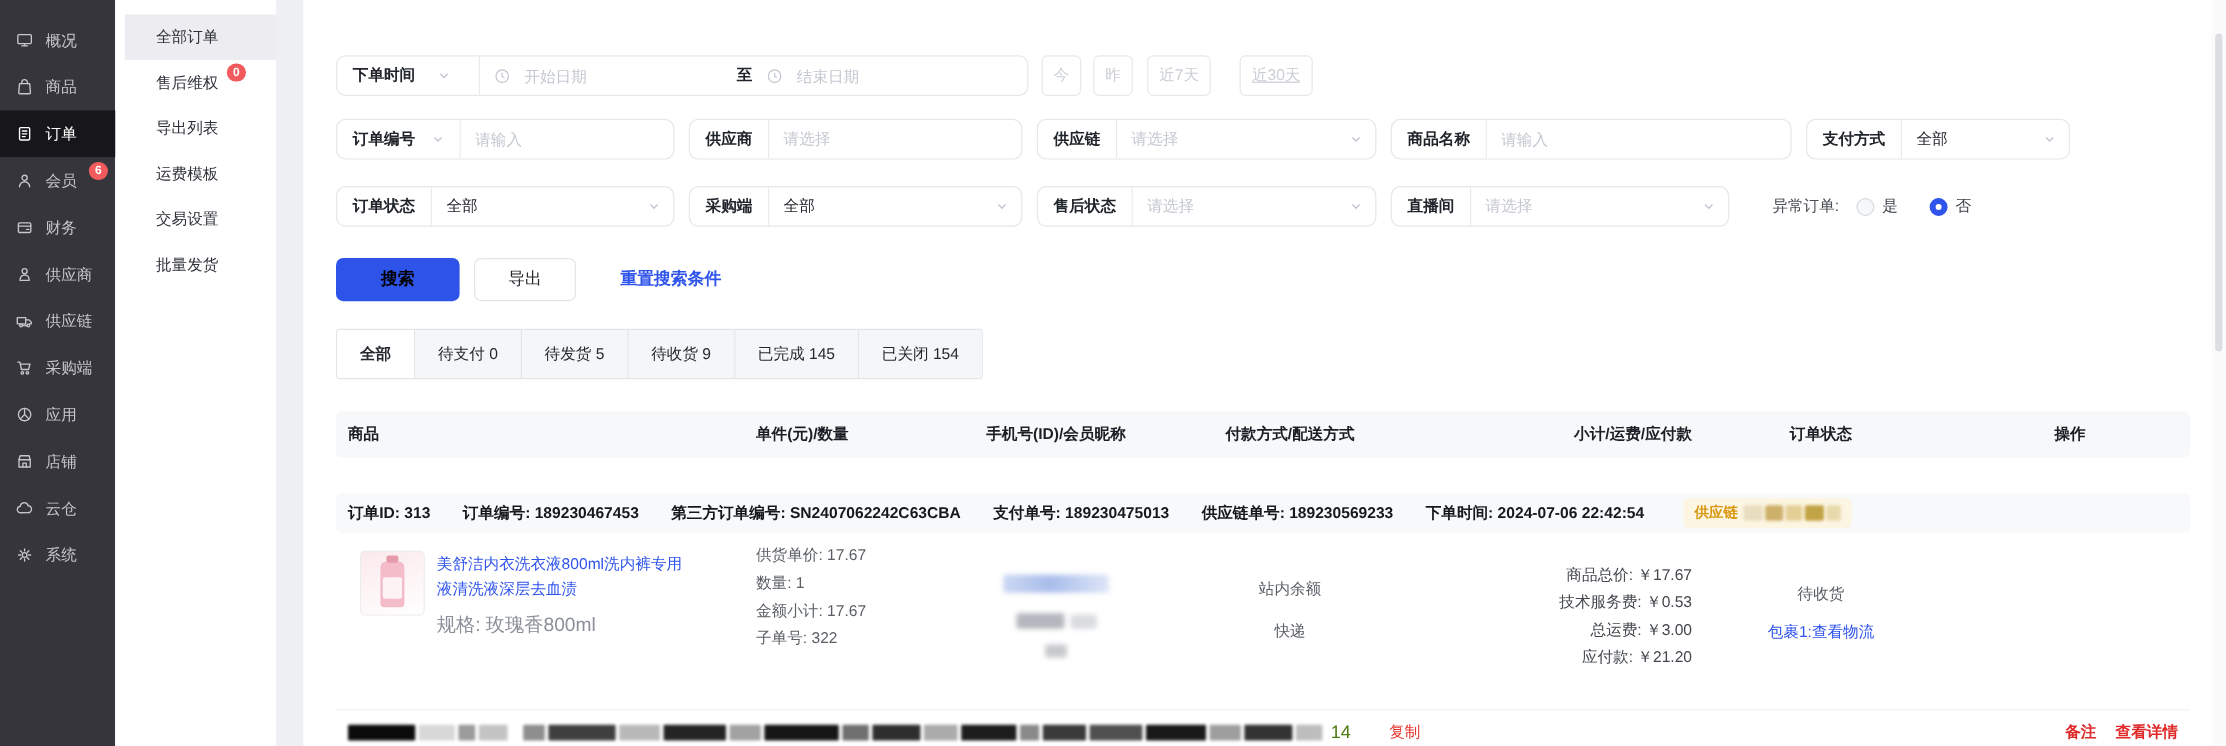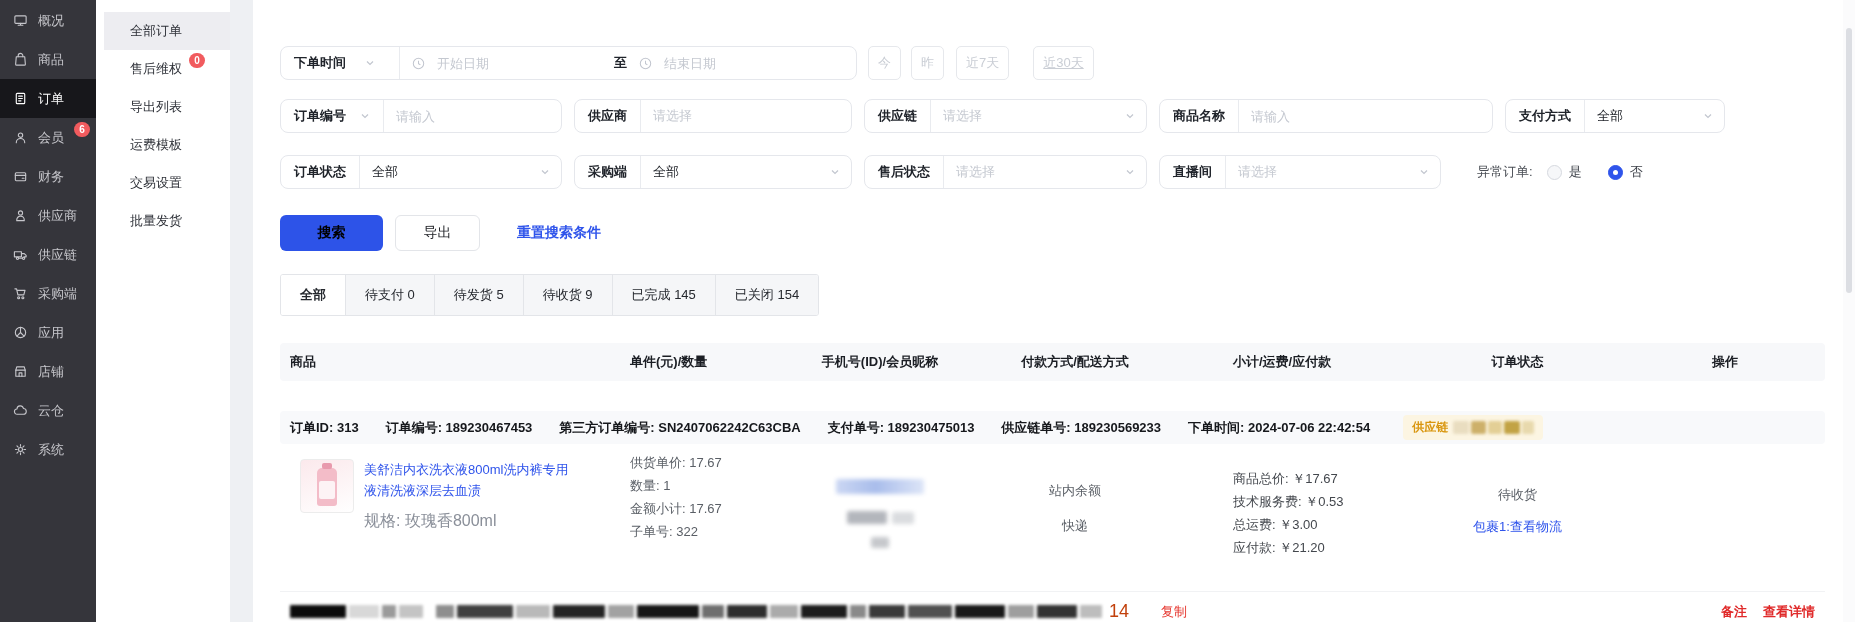--- a/index.html
+++ b/index.html
@@ -1,20 +1,20 @@
 <!DOCTYPE html>
 <html><head>
 <meta charset="utf-8">
 <style>
   html,body{margin:0;padding:0;background:#fff;}
   body{font-family:"Liberation Sans","DejaVu Sans",sans-serif;-webkit-font-smoothing:antialiased;}
   .app{position:relative;width:1855px;height:622px;overflow:hidden;display:flex;background:#fff;}
 
   
-  .sidebar{width:96px;flex:none;background:#35353b;padding-top:1px;}
+  .sidebar{width:96px;flex:none;background:#35353b;padding-top:14px;}
   .s-item{height:39px;display:flex;align-items:center;padding-left:13px;gap:9px;color:#c6c6cb;font-size:13px;cursor:pointer;position:relative;}
   .s-item.active{background:#17171b;color:#fff;}
   .s-icon{width:16px;height:16px;flex:none;display:flex;align-items:center;}
   .s-icon svg{width:15px;height:15px;stroke:currentColor;fill:none;stroke-width:1.2;stroke-linecap:round;stroke-linejoin:round;}
   .num-badge{min-width:10px;height:15px;padding:0 3px;border-radius:8px;background:#f15b5e;color:#fff;font-size:10px;line-height:15px;text-align:center;display:inline-block;transform:translateY(-8px);margin-left:1px;font-weight:700;}
 
   
   .submenu{width:134px;flex:none;background:#fff;padding-top:12px;}
   .sm-item{height:38px;line-height:38px;padding-left:26px;font-size:13px;color:#2e3138;cursor:pointer;position:relative;margin-left:8px;}
   .sm-item.active{background:#ededf1;font-weight:500;}
@@ -58,21 +58,21 @@
   .tab{height:40px;line-height:40px;padding:0 19px;background:#f5f6f8;border-right:1px solid #e3e5e9;font-size:13px;color:#25282e;cursor:pointer;white-space:nowrap;}
   .tab:last-child{border-right:none;}
   .tab.active{background:#fff;font-weight:600;}
 
   
   .thead{height:38px;background:#f7f8fa;border-radius:4px;display:flex;align-items:center;font-size:13px;font-weight:600;color:#1b1e24;}
   .c1{width:305px;flex:none;padding-left:10px;box-sizing:border-box;}
   .c2{width:200px;flex:none;padding-left:45px;box-sizing:border-box;}
   .c3{width:190px;flex:none;text-align:center;}
   .c4{width:200px;flex:none;text-align:center;}
-  .c5{width:235px;flex:none;padding-left:58px;box-sizing:border-box;}
+  .c5{width:235px;flex:none;padding-left:58px;box-sizing:border-box;text-align:right;}
   .c6{width:215px;flex:none;text-align:center;}
   .c7{flex:1;text-align:center;}
 
   .meta{height:33px;background:#f8f9fb;border-radius:4px;display:flex;align-items:center;gap:27px;padding:0 10px;font-size:13px;font-weight:600;color:#16181c;margin-top:30px;white-space:nowrap;}
   .supply-badge{display:inline-flex;align-items:center;gap:2px;background:#fcf5e2;border-radius:4px;padding:4px 9px;margin-left:6px;}
   .supply-badge .sb-text{color:#d9960f;font-size:12px;font-weight:600;margin-right:3px;}
   .sb-blk{height:13px;border-radius:2px;filter:blur(1.5px);}
 
   
   .prow{display:flex;margin-top:9px;min-height:136px;font-size:13px;color:#5a5f66;}
@@ -101,21 +101,21 @@
   .mb1{width:88px;height:15px;background:linear-gradient(90deg,#cbd7f3,#a9bdeb 45%,#dde5f7);}
   .mb-row{display:flex;gap:5px;margin-top:17px;align-items:center;}
   .mb2{width:40px;height:13px;background:#b3b6bc;}
   .mb2b{width:22px;height:12px;background:#dadcdf;}
   .mb3{width:18px;height:11px;background:#c6c8cc;margin-top:13px;}
 
   
   .arow{display:flex;align-items:center;border-top:1px solid #f1f2f4;margin-top:2px;padding:9px 10px 12px 10px;}
   .addr-blur{display:flex;gap:3px;align-items:center;filter:blur(1.5px);}
   .addr-blur span{height:13px;border-radius:1px;flex:none;}
-  .addr-tail{font-size:18px;color:#c2410c;margin-left:7px;}
+  .addr-tail{font-size:15px;color:#4d7c0f;margin-left:7px;}
   .copy-link{color:#e5342c;font-size:13px;font-weight:500;margin-left:32px;cursor:pointer;}
   .arow .spacer{flex:1;}
   .remark-link{color:#e02a2a;font-size:13px;font-weight:600;cursor:pointer;}
   .detail-link{color:#e02a2a;font-size:13px;font-weight:600;margin-left:16px;cursor:pointer;}
 
   
   .rail{position:absolute;right:0;top:0;width:12px;height:622px;background:#fbfbfc;}
   .rail .thumb{width:6px;height:265px;background:#dcdee3;border-radius:3px;margin:28px auto 0;}
 
   .mt19{margin-top:19px;} .mt22{margin-top:22px;} .mt26{margin-top:26px;} .mt23{margin-top:23px;} .mt27{margin-top:27px;}

